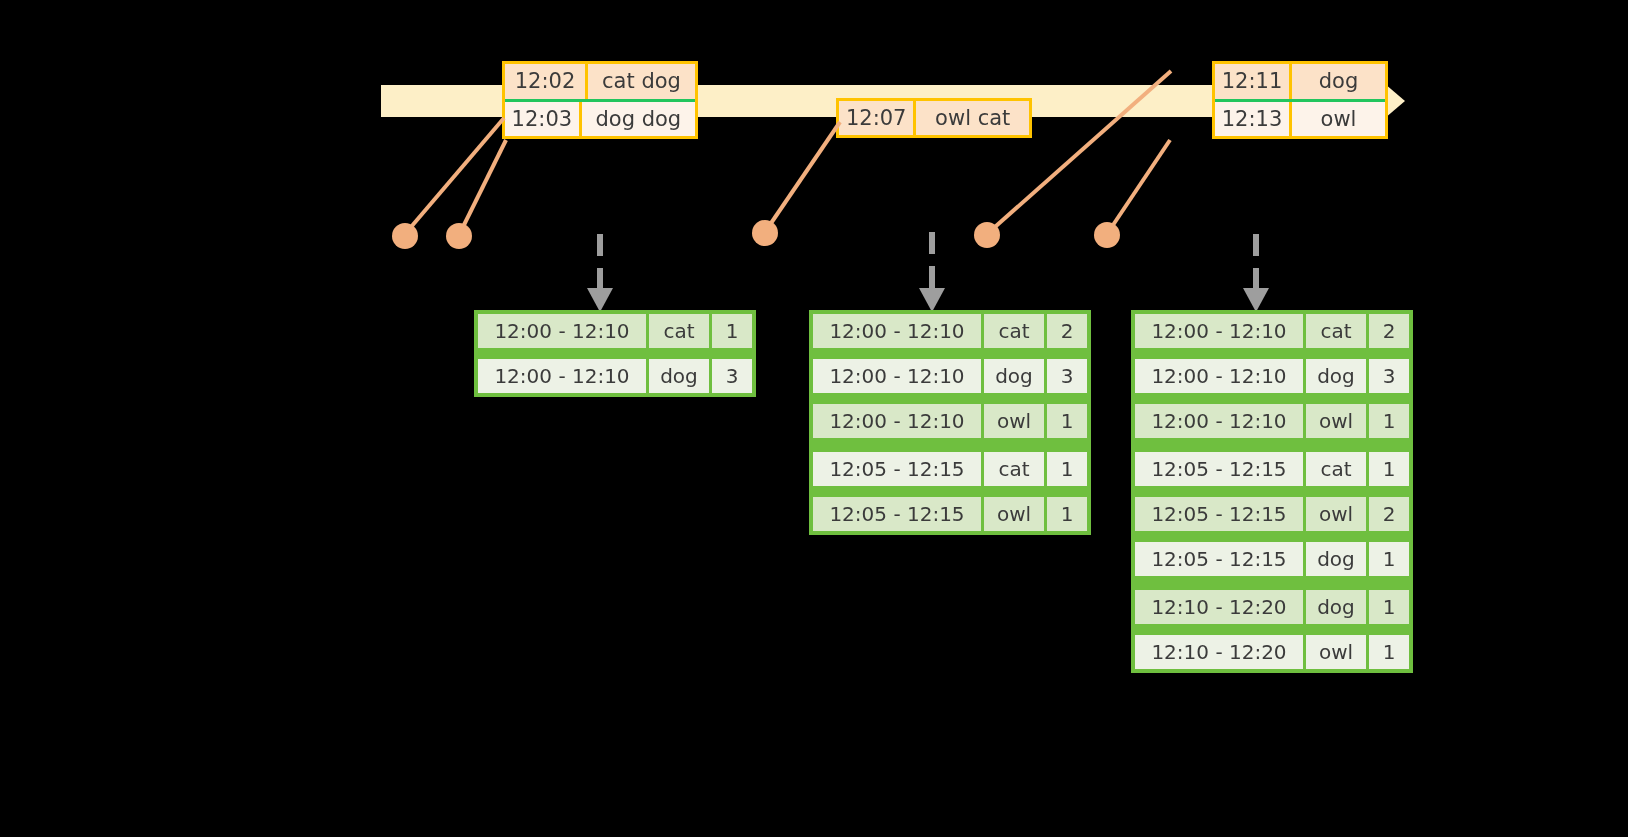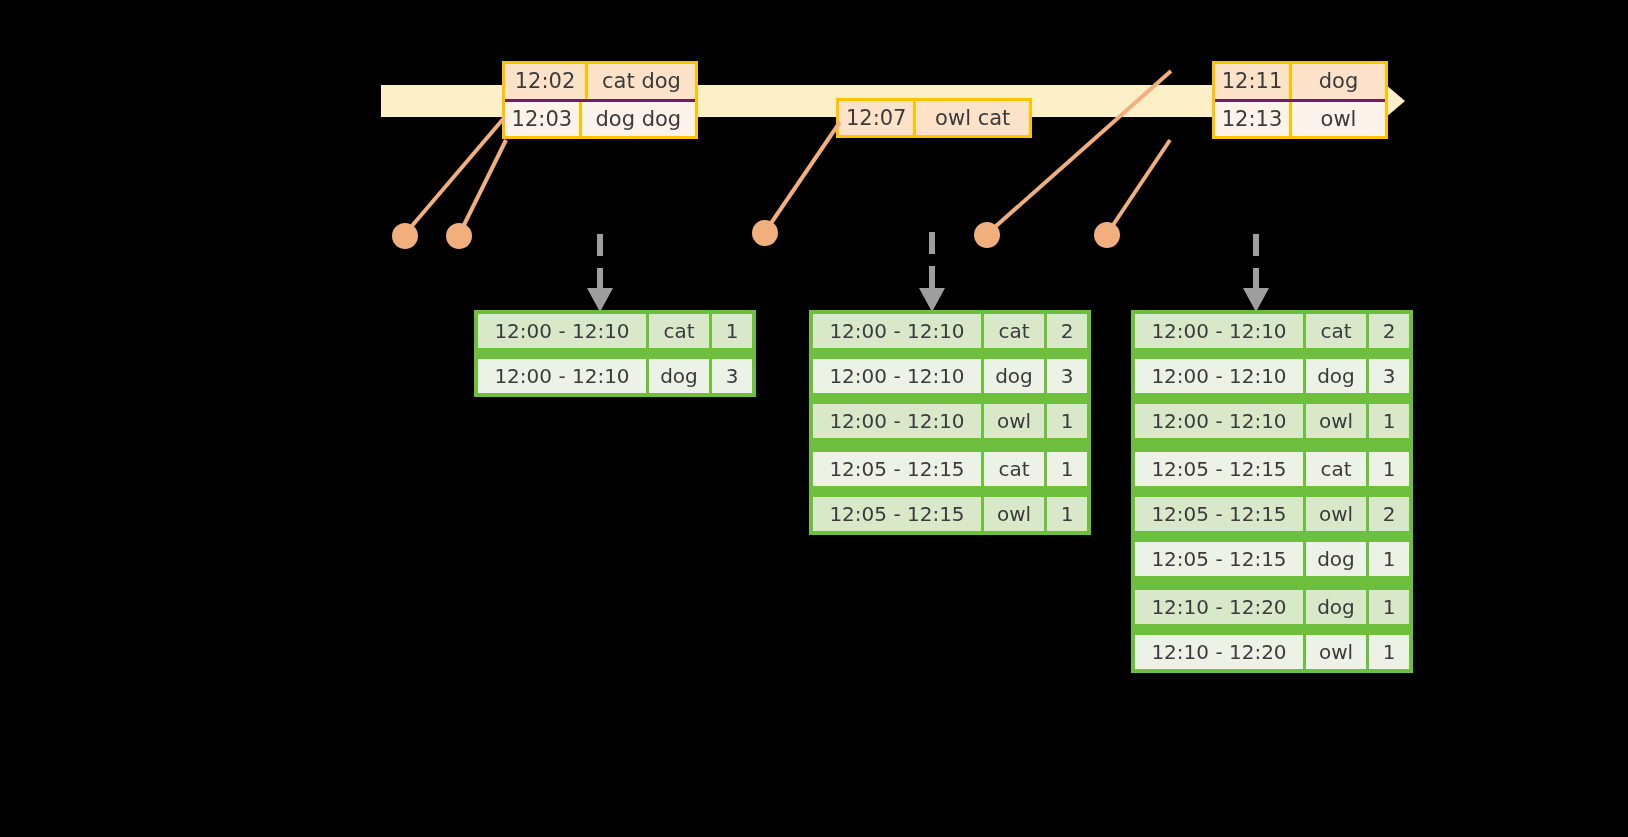--- a/index.html
+++ b/index.html
@@ -39,21 +39,21 @@
     display: flex;
     flex-direction: column;
     background: #FDEFC7;
   }
   .event-row {
     display: flex;
     flex: 1 1 auto;
     box-sizing: border-box;
   }
   .event-row + .event-row {
-    border-top: 3px solid #701a75;
+    border-top: 3px solid #22c55e;
   }
   .event-row.shade-a { background: #FCE2C8; }
   .event-row.shade-b { background: #FDF3EA; }
   .event-cell {
     display: flex;
     align-items: center;
     justify-content: center;
     box-sizing: border-box;
     color: #3b3b3b;
     font-size: 21px;

